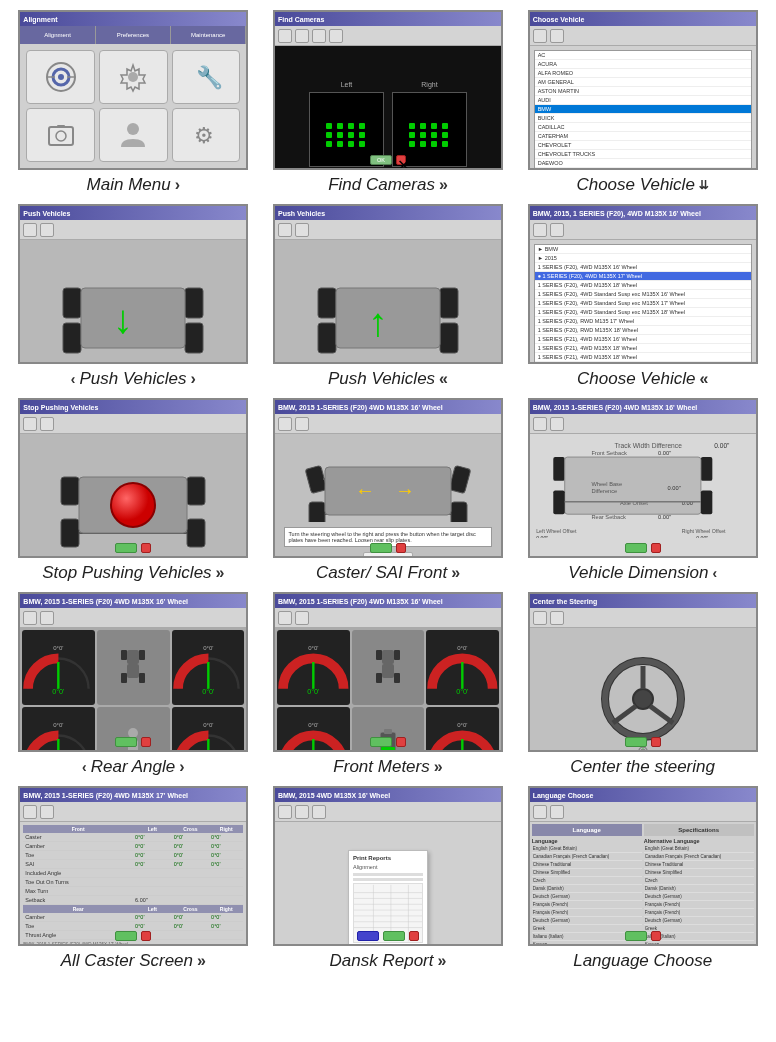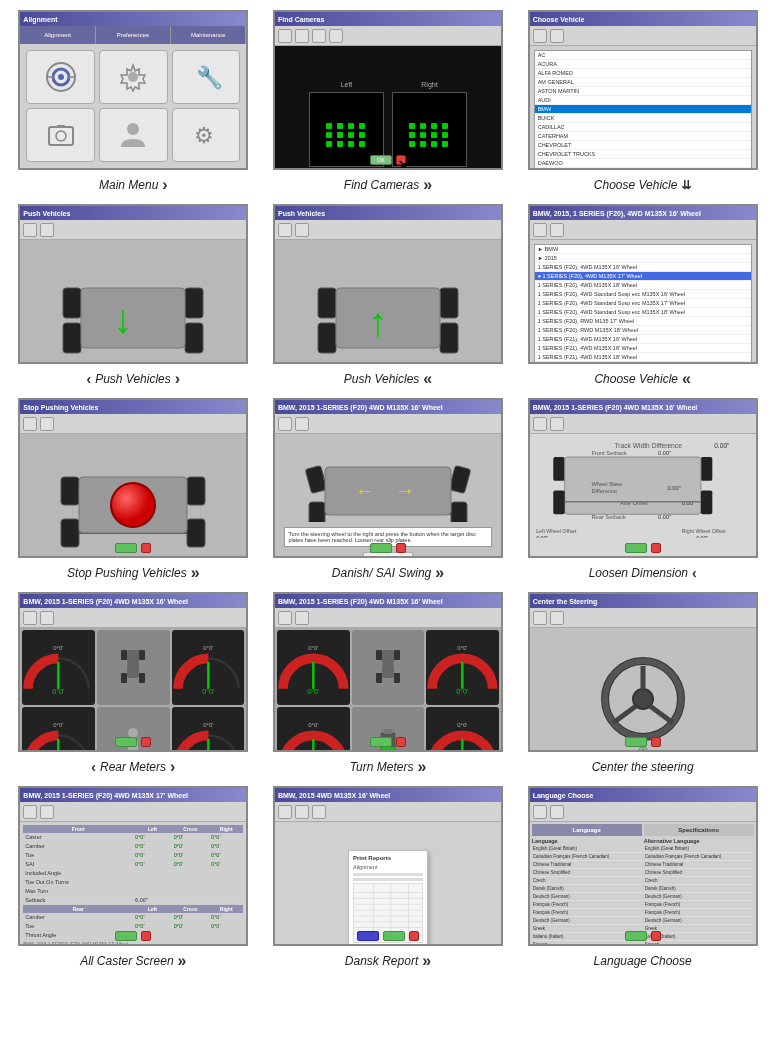--- a/index.html
+++ b/index.html
@@ -59,21 +59,21 @@
     }
     .caption-row {
       display: flex;
       align-items: center;
       justify-content: center;
       gap: 4px;
       margin-top: 4px;
       height: 22px;
     }
     .caption {
-      font-size: 12px;
+      font-size: 17px;
       font-style: italic;
       color: #222;
       font-weight: 500;
     }
     .arrow {
       font-size: 16px;
       color: #333;
       font-weight: bold;
     }
     
@@ -707,21 +707,21 @@
         </svg>
         <div style="background:#fff;border:1px solid #999;padding:3px;font-size:5.5px;color:#333;margin:2px 4px;width:95%;">Turn the steering wheel to the right and press the button when the target disc plates have been reached. Loosen rear slip plates.</div>
         <div class="press-ok">Press OK.</div>
         <div class="bottom-btns">
           <div class="btn-green"></div>
           <div class="btn-red"></div>
         </div>
       </div>
     </div>
     <div class="caption-row">
-      <span class="caption">Danish/ SAI Swing</span>
+      <span class="caption">Caster/ SAI Front</span>
       <span class="arrow">»</span>
     </div>
   </div>
 
   <div class="cell screen-wrapper">
     <div class="screen">
       <div class="titlebar">
         <span>BMW, 2015 1-SERIES (F20) 4WD M135X 16' Wheel</span>
       </div>
       <div class="toolbar">
@@ -763,21 +763,21 @@
           <text x="155" y="100" font-size="5.5" fill="#555">Right Wheel Offset</text>
           <text x="170" y="107" font-size="5.5" fill="#333">0.00"</text>
         </svg>
         <div class="bottom-btns">
           <div class="btn-green"></div>
           <div class="btn-red"></div>
         </div>
       </div>
     </div>
     <div class="caption-row">
-      <span class="caption">Loosen Dimension</span>
+      <span class="caption">Vehicle Dimension</span>
       <span class="arrow" style="font-size:14px;">‹</span>
     </div>
   </div>
 
   <div class="cell screen-wrapper">
     <div class="screen">
       <div class="titlebar">
         <span>BMW, 2015 1-SERIES (F20) 4WD M135X 16' Wheel</span>
       </div>
       <div class="toolbar">
@@ -841,21 +841,21 @@
           </svg>
         </div>
       </div>
       <div style="position:absolute;bottom:3px;left:0;right:0;display:flex;justify-content:center;gap:4px;">
         <div class="btn-green"></div>
         <div class="btn-red"></div>
       </div>
     </div>
     <div class="caption-row">
       <span class="arrow" style="font-size:14px;">‹</span>
-      <span class="caption">Rear Meters</span>
+      <span class="caption">Rear Angle</span>
       <span class="arrow">›</span>
     </div>
   </div>
 
   <div class="cell screen-wrapper">
     <div class="screen">
       <div class="titlebar">
         <span>BMW, 2015 1-SERIES (F20) 4WD M135X 16' Wheel</span>
       </div>
       <div class="toolbar">
@@ -912,21 +912,21 @@
             <text x="30" y="44" font-size="6" fill="#00cc00" text-anchor="middle">0°0'</text>
           </svg>
         </div>
       </div>
       <div style="position:absolute;bottom:3px;left:0;right:0;display:flex;justify-content:center;gap:4px;">
         <div class="btn-green"></div>
         <div class="btn-red"></div>
       </div>
     </div>
     <div class="caption-row">
-      <span class="caption">Turn Meters</span>
+      <span class="caption">Front Meters</span>
       <span class="arrow">»</span>
     </div>
   </div>
 
   <div class="cell screen-wrapper">
     <div class="screen">
       <div class="titlebar">
         <span>Center the Steering</span>
       </div>
       <div class="toolbar">

